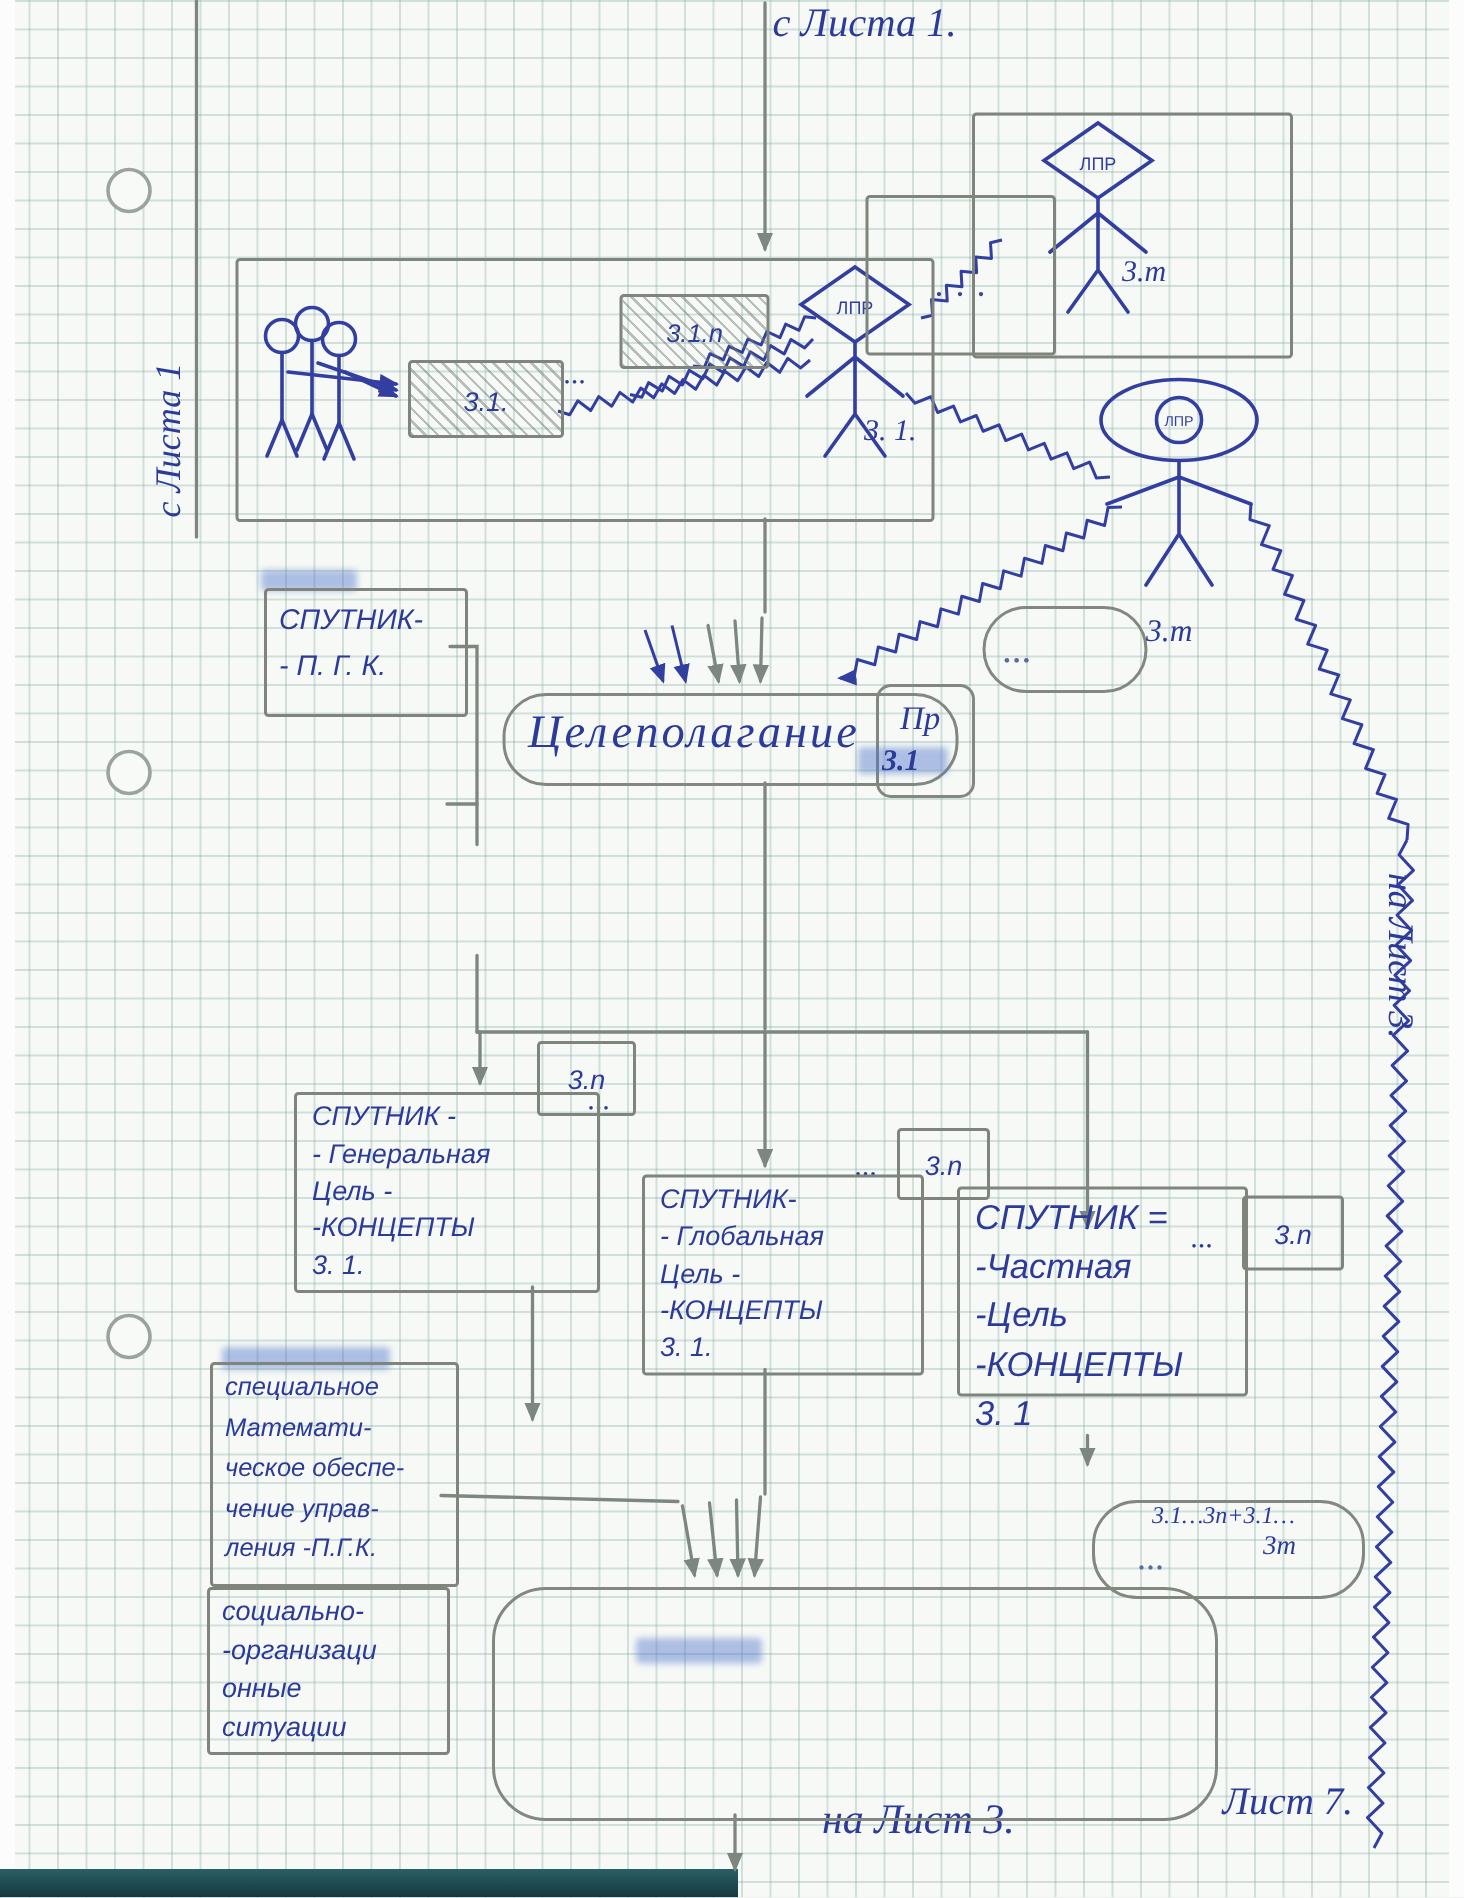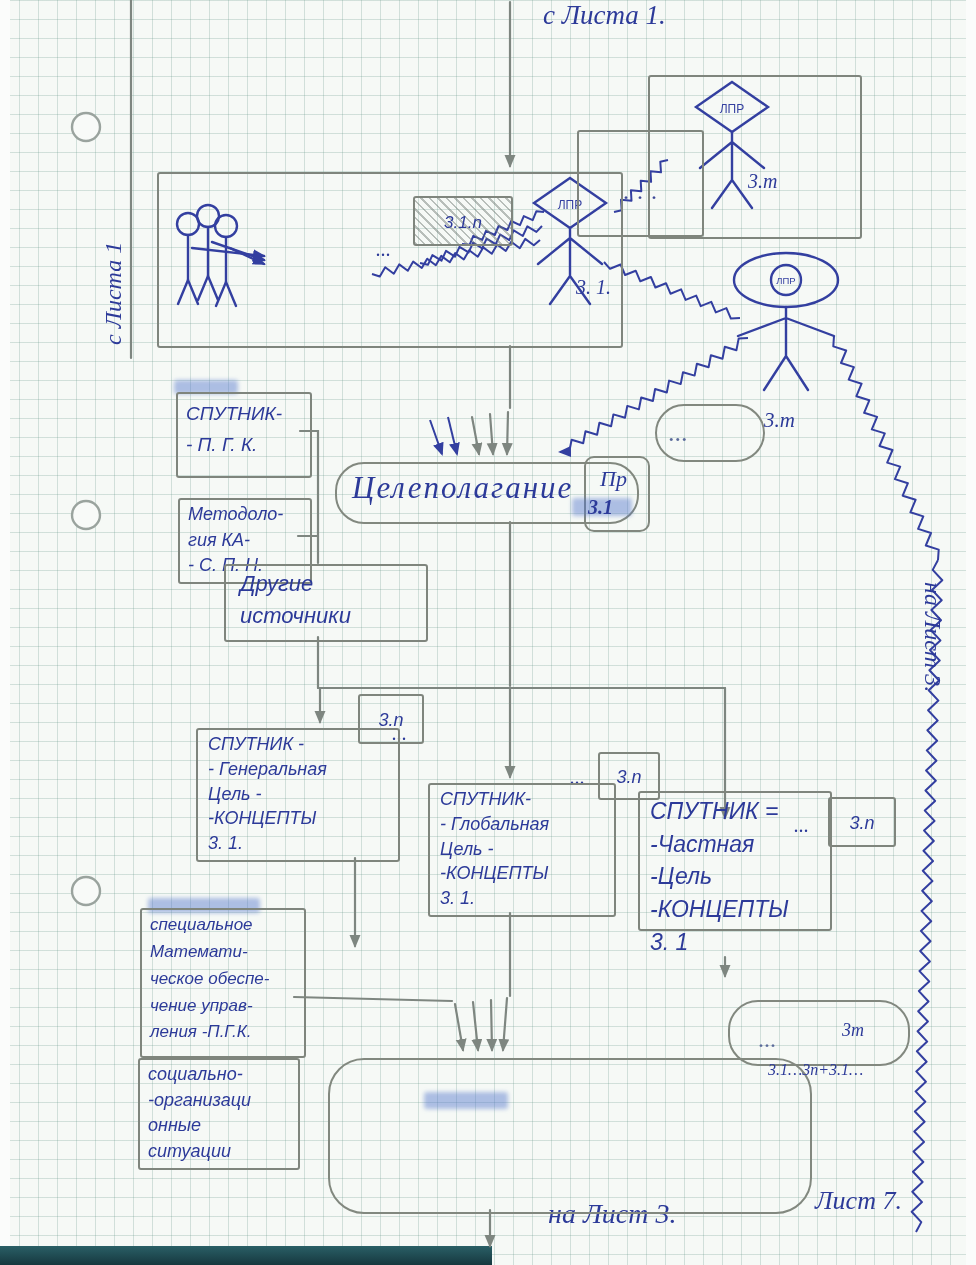--- a/index.html
+++ b/index.html
@@ -122,55 +122,51 @@
     </g>
 
     <g stroke="#333fa0" stroke-width="2.4" fill="none" stroke-linecap="round" transform="translate(730,250)">
       <ellipse cx="56" cy="30" rx="52" ry="27"></ellipse>
       <circle cx="56" cy="30" r="15"></circle>
       <text x="56" y="34" text-anchor="middle" font-size="9.5" stroke="none" fill="#333fa0" font-family="Liberation Sans, sans-serif">ЛПР</text>
       <path d="M56,57 V106 M56,68 L8,86 M56,68 L104,86 M56,106 L34,140 M56,106 L78,140"></path>
     </g>
   </svg>
 
-  <div class="lbl hand" style="left:515px;top:0px;font-size:27px;margin-left:28px;">с Листа 1.</div>
+  <div class="lbl hand" style="left:515px;top:0px;font-size:27px;">с Листа 1.</div>
   <div class="lbl hand rot-l" style="left:100px;top:345px;font-size:24px;width:160px;">с Листа 1</div>
   <div class="lbl hand rot-r" style="left:946px;top:582px;font-size:24px;width:150px;">на Лист 3.</div>
   <div class="lbl hand" style="left:548px;top:1198px;font-size:28px;">на Лист 3.</div>
   <div class="lbl hand" style="left:815px;top:1186px;font-size:26px;">Лист 7.</div>
 
   <div class="box" style="left:577px;top:130px;width:123px;height:103px;"></div>
   <div class="box" style="left:648px;top:75px;width:210px;height:160px;"></div>
   <div class="lbl hand" style="left:748px;top:170px;font-size:20px;">3.m</div>
   <div class="lbl" style="left:622px;top:184px;font-size:24px;color:#3b4796;">· · ·</div>
 
   <div class="box" style="left:157px;top:172px;width:462px;height:172px;"></div>
+  <div class="box hatch center" style="left:272px;top:240px;width:100px;height:48px;font-size:18px;line-height:52px;">3.1.</div>
   <div class="lbl hand" style="left:376px;top:238px;font-size:20px;">...</div>
   <div class="box hatch center" style="left:413px;top:196px;width:96px;height:46px;font-size:17px;line-height:50px;">3.1.n</div>
   <div class="lbl hand" style="left:576px;top:276px;font-size:20px;">3. 1.</div>
 
   <div class="pill" style="left:335px;top:462px;width:300px;height:58px;border-radius:29px;"></div>
   <div class="lbl hand" style="left:352px;top:470px;width:266px;text-align:left;font-size:31px;letter-spacing:2px;">Целеполагание</div>
   <div class="pill" style="left:584px;top:456px;width:62px;height:72px;border-radius:10px;border-width:2px;"></div>
   <div class="smudge" style="left:572px;top:498px;width:60px;height:18px;"></div>
   <div class="lbl hand" style="left:600px;top:466px;font-size:22px;">Пр</div>
   <div class="lbl hand" style="left:588px;top:496px;font-size:20px;font-weight:bold;">3.1</div>
 
   <div class="pill" style="left:655px;top:404px;width:106px;height:54px;"></div>
   <div class="lbl" style="left:668px;top:418px;font-size:26px;color:#5a6a9a;">...</div>
   <div class="lbl hand" style="left:764px;top:408px;font-size:21px;">3.m</div>
 
   <div class="smudge" style="left:174px;top:380px;width:64px;height:14px;"></div>
   <div class="box" style="left:176px;top:392px;width:124px;height:78px;font-size:19px;line-height:1.65;padding:4px 0 0 8px;">СПУТНИК-
 - П. Г. К.</div>
-  <div class="box" style="left:178px;top:498px;width:122px;height:80px;font-size:18px;line-height:1.42;padding:2px 0 0 8px;">Методоло-
-гия КА-
-- С. П. Н.</div>
-  <div class="box" style="left:224px;top:564px;width:186px;height:72px;font-size:22px;line-height:1.45;padding:2px 0 0 14px;">Другие
-источники</div>
 
   <div class="box center" style="left:358px;top:694px;width:62px;height:46px;font-size:18px;line-height:48px;">3.n</div>
   <div class="lbl hand" style="left:392px;top:722px;font-size:20px;">...</div>
   <div class="box" style="left:196px;top:728px;width:190px;height:128px;font-size:18px;line-height:1.38;padding:2px 0 0 10px;">СПУТНИК -
 - Генеральная
 Цель -
 -КОНЦЕПТЫ
 3. 1.</div>
 
   <div class="box center" style="left:598px;top:752px;width:58px;height:44px;font-size:18px;line-height:46px;">3.n</div>
@@ -197,17 +193,17 @@
 ления -П.Г.К.</div>
   <div class="box" style="left:138px;top:1058px;width:150px;height:106px;font-size:18px;line-height:1.42;padding:2px 0 0 8px;">социально-
 -организаци
 онные
 ситуации</div>
 
   <div class="pill" style="left:328px;top:1058px;width:480px;height:152px;border-radius:36px;"></div>
   <div class="smudge" style="left:424px;top:1092px;width:84px;height:17px;"></div>
 
   <div class="pill" style="left:728px;top:1000px;width:178px;height:62px;"></div>
-  <div class="lbl hand" style="left:768px;top:1061px;font-size:16px;">3.1…3n+3.1…</div>
+  <div class="lbl hand" style="left:768px;top:1002px;font-size:16px;">3.1…3n+3.1…</div>
   <div class="lbl hand" style="left:842px;top:1020px;font-size:18px;">3m</div>
   <div class="lbl" style="left:758px;top:1026px;font-size:24px;color:#5a6a9a;">...</div>
 
 </div>
 
 </body></html>

